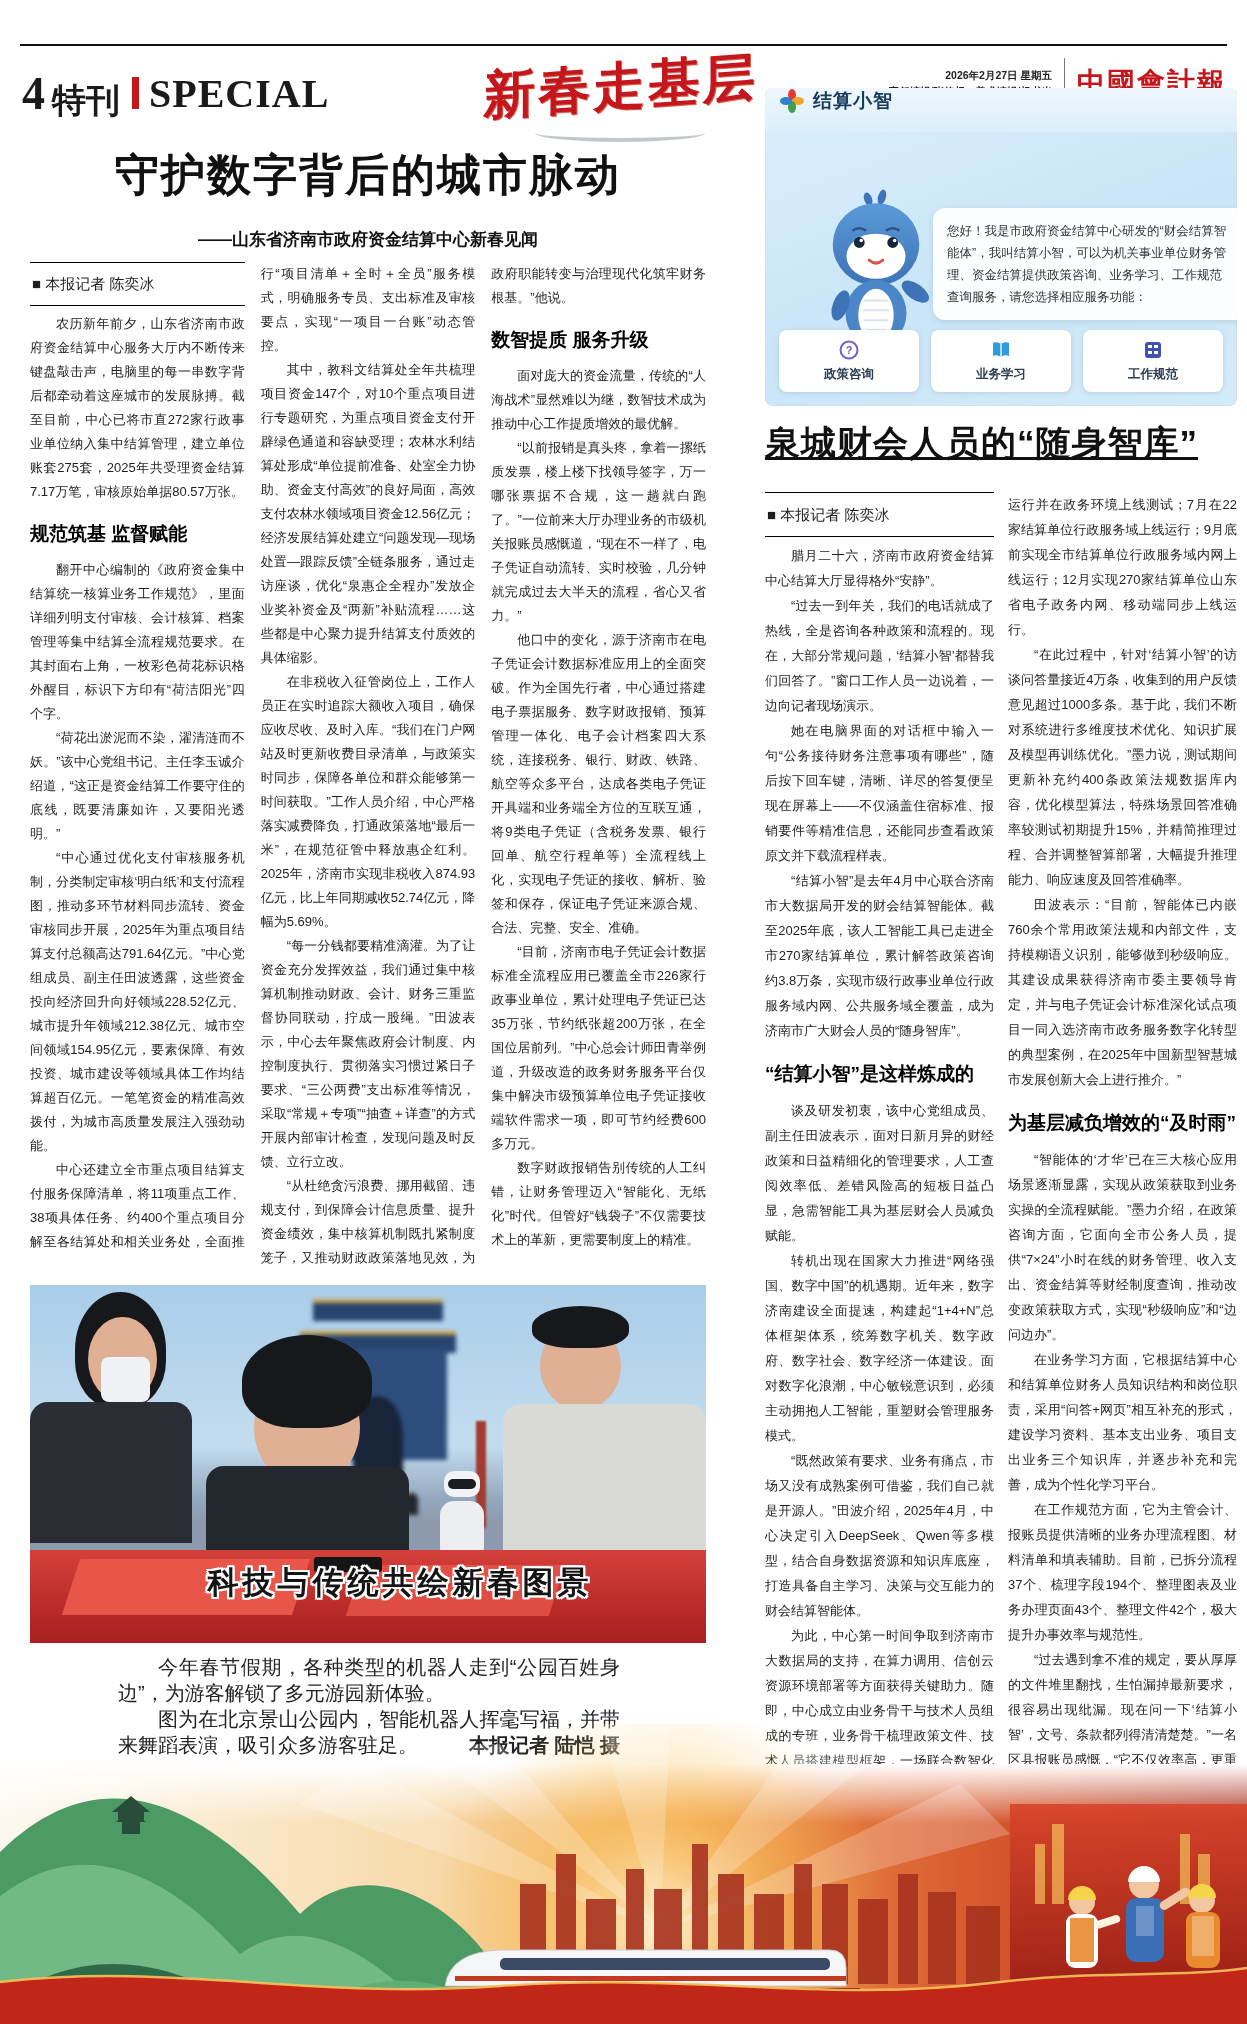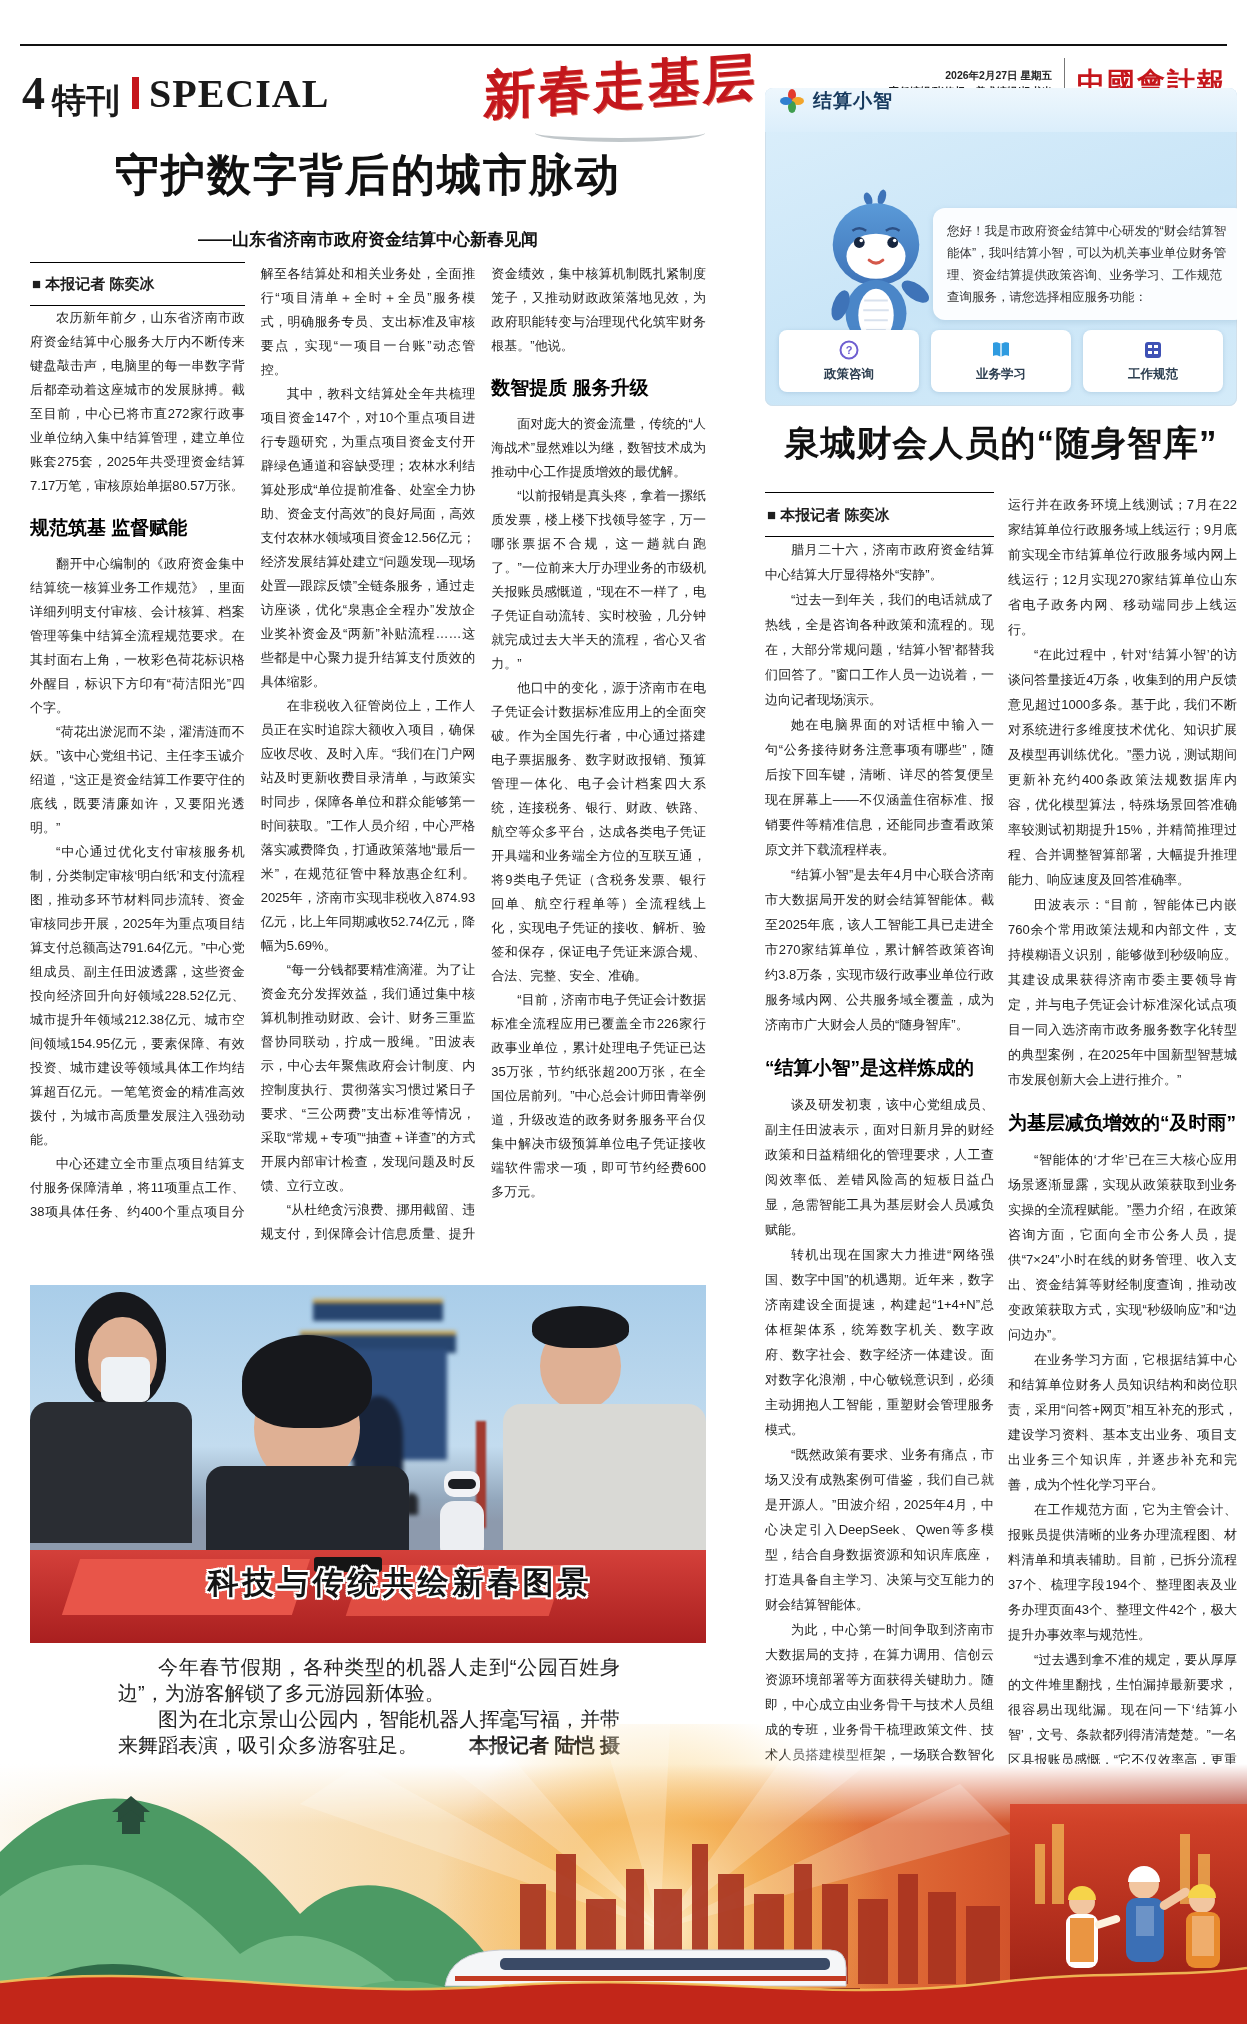--- a/index.html
+++ b/index.html
@@ -26,21 +26,21 @@
   .paper .rule{height:1px;background:#888;margin:3px 0;}
   .paper .en{font-size:8.5px;color:#333;letter-spacing:.5px;}
   
   .headline{position:absolute;left:30px;top:146px;width:676px;text-align:center;
         font-weight:bold;font-size:44px;letter-spacing:2px;color:#111;}
   .subtitle{position:absolute;left:30px;top:228px;width:676px;text-align:center;
         font-weight:bold;font-size:17px;color:#111;}
   .cols{position:absolute;left:30px;top:262px;width:676px;height:1014px;overflow:hidden;
         column-count:3;column-gap:16px;text-align:justify;font-size:13px;line-height:24px;color:#1e1e1e;}
   .byline{border-top:1px solid #000;border-bottom:1px solid #000;padding:9px 2px;
-        font-weight:bold;font-size:15px;margin-bottom:0;text-indent:0;break-inside:avoid;}
+        font-weight:normal;font-size:15px;margin-bottom:6px;text-indent:0;break-inside:avoid;}
   .para{margin:0;text-indent:2em;}
   .sec-head{font-size:19px;font-weight:bold;margin:18px 0 12px;break-inside:avoid;color:#000;}
   
   .photo{position:absolute;left:30px;top:1285px;width:676px;height:358px;overflow:hidden;background:#9cc0e2;}
   .ph-sky{position:absolute;inset:0;background:linear-gradient(180deg,#a9cde9 0%,#c3dcef 45%,#93a7bc 60%,#8d9aad 66%);}
   .gate{position:absolute;left:40%;top:4%;width:23%;height:56%;filter:blur(2px);}
   .gate .roof1{position:absolute;left:8%;top:0;width:84%;height:9%;background:#27456f;border-top:4px solid #caa24a;}
   .gate .roof2{position:absolute;left:0;top:16%;width:100%;height:9%;background:#27456f;border-top:4px solid #caa24a;}
   .gate .body{position:absolute;left:6%;top:25%;width:88%;height:55%;background:#2e4e7e;}
   .gate .arch{position:absolute;left:34%;top:48%;width:32%;height:40%;background:#18243a;border-radius:50% 50% 0 0;}
@@ -71,22 +71,22 @@
         display:flex;align-items:flex-start;padding-left:14px;box-sizing:border-box;}
   .chat-title{font-weight:bold;font-size:19px;color:#173a5e;margin-left:8px;letter-spacing:1px;}
   .bubble{position:absolute;left:168px;top:120px;width:286px;background:#fbfdff;border-radius:12px;
         padding:12px 14px;font-size:12.5px;line-height:22px;color:#333;box-shadow:0 2px 6px rgba(80,120,160,.18);}
   .mascot{position:absolute;left:52px;top:98px;width:118px;height:170px;}
   .btn-row{position:absolute;left:14px;bottom:14px;width:444px;display:flex;gap:12px;}
   .chat-btn{flex:1;background:#ffffff;border-radius:8px;height:62px;display:flex;flex-direction:column;
         align-items:center;justify-content:center;gap:6px;box-shadow:0 1px 4px rgba(90,130,170,.25);}
   .chat-btn span{font-size:12.5px;color:#2c3e50;font-weight:bold;}
   
-  .headline2{position:absolute;left:765px;top:420px;width:472px;text-align:center;font-weight:bold;
-        font-size:35px;letter-spacing:1px;color:#111;}
+  .headline2{position:absolute;left:765px;top:420px;width:472px;font-weight:bold;
+        font-size:35px;letter-spacing:1px;color:#111;text-decoration:underline;}
   .cols2{position:absolute;left:765px;top:492px;width:472px;height:1478px;overflow:hidden;
         column-count:2;column-gap:14px;text-align:justify;font-size:13px;line-height:25px;color:#1e1e1e;}
   
   .festive{position:absolute;left:0;top:1724px;width:1247px;height:300px;}
 </style>
 </head>
 <body>
 
 <div class="page">
 
@@ -127,20 +127,21 @@
       <p class="para">中心还建立全市重点项目结算支付服务保障清单，将11项重点工作、38项具体任务、约400个重点项目分解至各结算处和相关业务处，全面推行“项目清单＋全时＋全员”服务模式，明确服务专员、支出标准及审核要点，实现“一项目一台账”动态管控。</p>
       <p class="para">其中，教科文结算处全年共梳理项目资金147个，对10个重点项目进行专题研究，为重点项目资金支付开辟绿色通道和容缺受理；农林水利结算处形成“单位提前准备、处室全力协助、资金支付高效”的良好局面，高效支付农林水领域项目资金12.56亿元；经济发展结算处建立“问题发现—现场处置—跟踪反馈”全链条服务，通过走访座谈，优化“泉惠企全程办”发放企业奖补资金及“两新”补贴流程……这些都是中心聚力提升结算支付质效的具体缩影。</p>
       <p class="para">在非税收入征管岗位上，工作人员正在实时追踪大额收入项目，确保应收尽收、及时入库。“我们在门户网站及时更新收费目录清单，与政策实时同步，保障各单位和群众能够第一时间获取。”工作人员介绍，中心严格落实减费降负，打通政策落地“最后一米”，在规范征管中释放惠企红利。2025年，济南市实现非税收入874.93亿元，比上年同期减收52.74亿元，降幅为5.69%。</p>
       <p class="para">“每一分钱都要精准滴灌。为了让资金充分发挥效益，我们通过集中核算机制推动财政、会计、财务三重监督协同联动，拧成一股绳。”田波表示，中心去年聚焦政府会计制度、内控制度执行、贯彻落实习惯过紧日子要求、“三公两费”支出标准等情况，采取“常规＋专项”“抽查＋详查”的方式开展内部审计检查，发现问题及时反馈、立行立改。</p>
       <p class="para">“从杜绝贪污浪费、挪用截留、违规支付，到保障会计信息质量、提升资金绩效，集中核算机制既扎紧制度笼子，又推动财政政策落地见效，为政府职能转变与治理现代化筑牢财务根基。”他说。</p>
       <h3 class="sec-head">数智提质 服务升级</h3>
       <p class="para">面对庞大的资金流量，传统的“人海战术”显然难以为继，数智技术成为推动中心工作提质增效的最优解。</p>
       <p class="para">“以前报销是真头疼，拿着一摞纸质发票，楼上楼下找领导签字，万一哪张票据不合规，这一趟就白跑了。”一位前来大厅办理业务的市级机关报账员感慨道，“现在不一样了，电子凭证自动流转、实时校验，几分钟就完成过去大半天的流程，省心又省力。”</p>
       <p class="para">他口中的变化，源于济南市在电子凭证会计数据标准应用上的全面突破。作为全国先行者，中心通过搭建电子票据服务、数字财政报销、预算管理一体化、电子会计档案四大系统，连接税务、银行、财政、铁路、航空等众多平台，达成各类电子凭证开具端和业务端全方位的互联互通，将9类电子凭证（含税务发票、银行回单、航空行程单等）全流程线上化，实现电子凭证的接收、解析、验签和保存，保证电子凭证来源合规、合法、完整、安全、准确。</p>
       <p class="para">“目前，济南市电子凭证会计数据标准全流程应用已覆盖全市226家行政事业单位，累计处理电子凭证已达35万张，节约纸张超200万张，在全国位居前列。”中心总会计师田青举例道，升级改造的政务财务服务平台仅集中解决市级预算单位电子凭证接收端软件需求一项，即可节约经费600多万元。</p>
+      <p class="para">数字财政报销告别传统的人工纠错，让财务管理迈入“智能化、无纸化”时代。但管好“钱袋子”不仅需要技术上的革新，更需要制度上的精准。</p>
     </div>
 
   <div class="photo">
     <div class="ph-sky"></div>
     <div class="gate">
       <div class="roof1"></div>
         <div class="roof2"></div>
         <div class="body"></div>
         <div class="arch"></div>
     </div>

